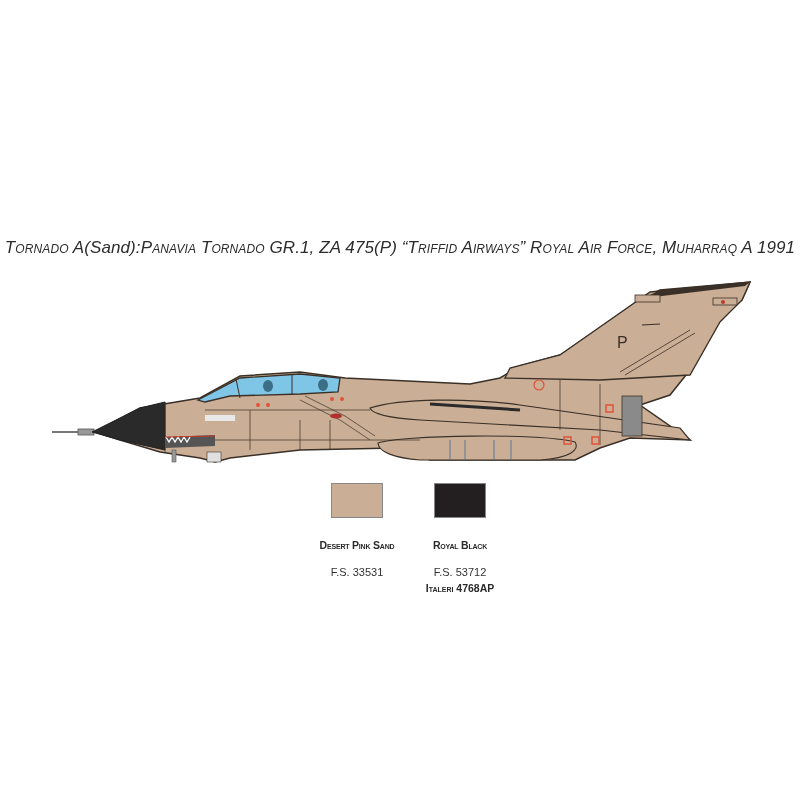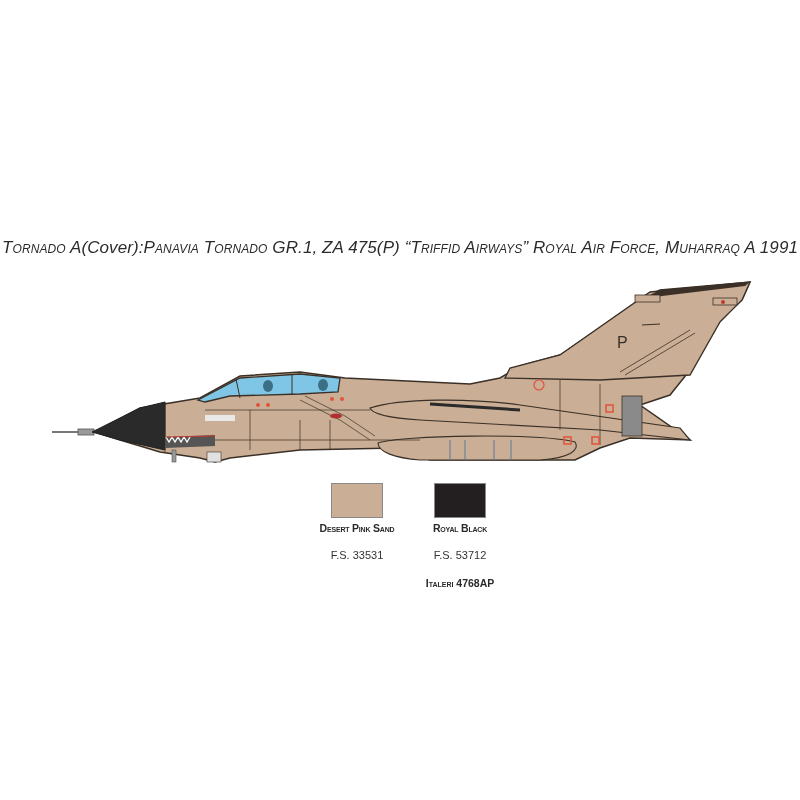--- a/index.html
+++ b/index.html
@@ -6,29 +6,29 @@
   body { width:800px; height:800px; position:relative; overflow:hidden; font-family:"Liberation Sans", sans-serif; }
   .title {
     position:absolute; left:0; top:238px; width:800px; text-align:center;
     font-family:"Liberation Sans", sans-serif; font-style:italic; font-size:17px;
     color:#2b2b2b; letter-spacing:0.1px; white-space:nowrap;
   }
   .title .sc { font-variant:small-caps; }
   .aircraft { position:absolute; left:0; top:270px; width:800px; height:210px; }
   .swatch-group { position:absolute; top:483px; width:120px; text-align:center; }
   .swatch { width:50px; height:33px; margin:0 auto; border:1px solid #888; }
-  .sw-name { font-family:"Liberation Sans", sans-serif; font-weight:bold; font-size:10.5px; color:#2a2a2a; margin-top:4px; font-variant:small-caps; letter-spacing:-0.2px; }
+  .sw-name { font-family:"Liberation Sans", sans-serif; font-weight:bold; font-size:10.5px; color:#2a2a2a; margin-top:21px; font-variant:small-caps; letter-spacing:-0.2px; }
   .sw-code { font-family:"Liberation Sans", sans-serif; font-size:11px; color:#333; margin-top:15px; }
-  .sw-extra { font-family:"Liberation Sans", sans-serif; font-weight:bold; font-size:10.5px; color:#2a2a2a; font-variant:small-caps; margin-top:16px; }
+  .sw-extra { font-family:"Liberation Sans", sans-serif; font-weight:bold; font-size:10.5px; color:#2a2a2a; font-variant:small-caps; margin-top:4px; }
 </style>
 </head>
 <body>
 
 <div class="title">
-  <span class="sc">Tornado A</span><span>(Cover):</span><span class="sc">Panavia Tornado GR.1, ZA 475(P) “Triffid Airways” Royal Air Force, Muharraq A 1991</span>
+  <span class="sc">Tornado A</span><span>(Sand):</span><span class="sc">Panavia Tornado GR.1, ZA 475(P) “Triffid Airways” Royal Air Force, Muharraq A 1991</span>
 </div>
 
 <svg class="aircraft" viewBox="0 270 800 210" width="800" height="210">
 
   <g>
     <line x1="52" y1="432" x2="90" y2="432" stroke="#777" stroke-width="2"></line>
     <rect x="78" y="429" width="16" height="6" fill="#9a9a9a" stroke="#555" stroke-width="0.8"></rect>
   </g>
 
   <path d="M95,432 L140,408 L200,398 L240,376 L300,372 L345,378 L470,384 L500,378 L520,366 L560,355 L640,300 L660,290 L750,282 L742,300 L720,320 L690,370 L670,395 L640,405 L690,440 L630,438 L600,448 L575,460 L430,460 L395,448 L300,450 L230,458 L215,462 L200,458 L160,452 L120,440 Z" fill="#CBAE96" stroke="#3a3027" stroke-width="1.5"></path>

